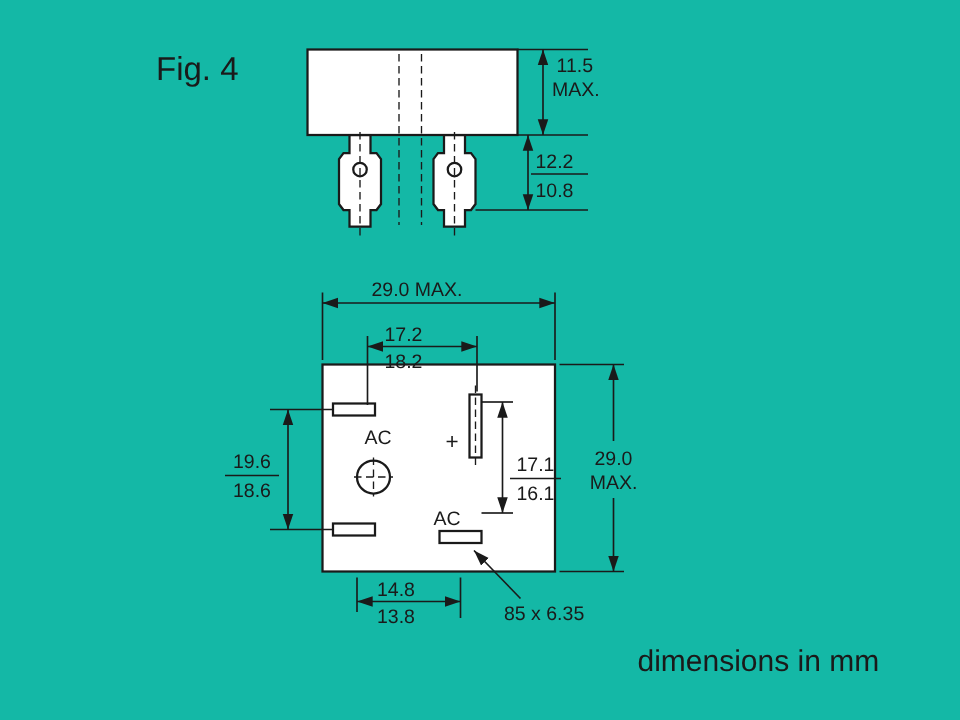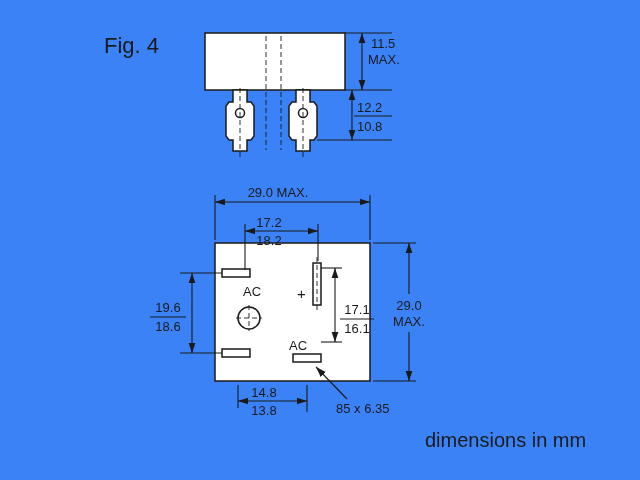--- a/index.html
+++ b/index.html
@@ -1,16 +1,16 @@
 <!DOCTYPE html>
 <html><head>
 <meta charset="utf-8">
 <style>
   html,body{margin:0;padding:0;background:#ffffff;}
-  .canvas{position:relative;width:640px;height:480px;background:#3b82f6;overflow:hidden;}
+  .canvas{position:relative;width:640px;height:480px;background:#14b8a6;overflow:hidden;}
   svg text{font-family:"Liberation Sans", sans-serif;fill:#1a1a1a;}
   .fig-title{font-size:22px;}
   .dim{font-size:13px;}
   .note{font-size:20px;}
   .small{font-size:13px;}
   .plus{font-size:15px;}
   .obj{fill:#ffffff;stroke:#1a1a1a;stroke-width:1.5;}
   .ln{fill:none;stroke:#1a1a1a;stroke-width:1.1;}
   .dash{fill:none;stroke:#1a1a1a;stroke-width:0.9;stroke-dasharray:5 3;}
 </style>

